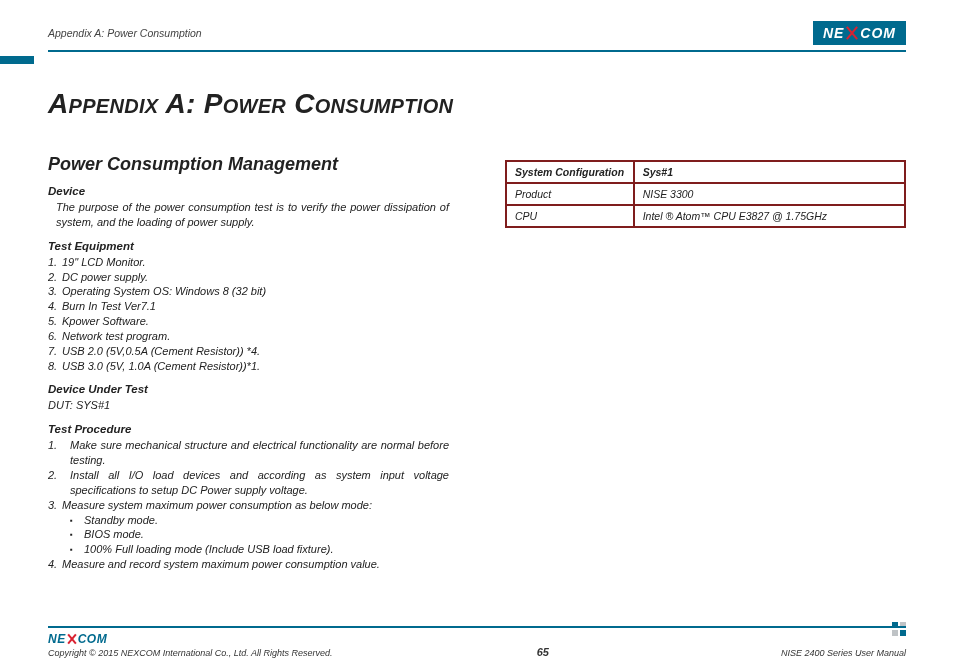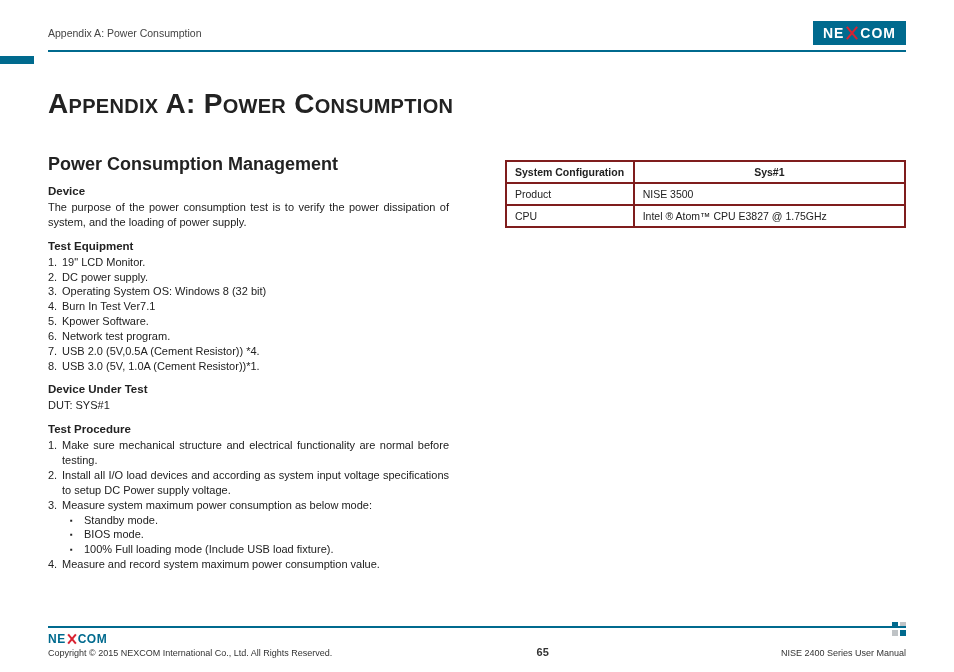--- a/index.html
+++ b/index.html
@@ -1,43 +1,43 @@
 <!DOCTYPE html>
 <html><head>
 <meta charset="utf-8">
 <style>
   * { box-sizing: border-box; margin: 0; padding: 0; }
   html, body { width: 954px; height: 672px; background: #fff; font-family: "Segoe UI", Arial, sans-serif; color: #222; }
-  .page { position: relative; width: 954px; height: 672px; padding: 20px 48px 0 48px; }
+  .page { position: relative; width: 954px; height: 672px; padding: 20px 48px 0 48px; font-style: italic; }
   .top-bar { display: flex; justify-content: space-between; align-items: center; height: 26px; }
   .top-left { font-size: 10.5px; color: #444; }
   .logo { display: flex; align-items: center; }
   .logo-box { background: #006a8e; color: #fff; font-weight: 700; font-size: 14px; letter-spacing: 1px; padding: 4px 10px 4px 10px; display: flex; align-items: center; }
   .logo-x { position: relative; display: inline-block; width: 14px; height: 14px; margin: 0 1px; }
   .logo-x::before, .logo-x::after { content:""; position:absolute; left:6px; top:-1px; width:2px; height:16px; background:#d92231; }
   .logo-x::before { transform: rotate(40deg); }
   .logo-x::after  { transform: rotate(-40deg); }
   .hr-top { height: 2px; background: #006a8e; margin-top: 4px; position: relative; }
   .hr-top::before { content:""; position:absolute; left:-48px; top:6px; width:34px; height:8px; background:#006a8e; }
   .title { font-family: "Segoe UI Semibold", Arial, sans-serif; font-weight: 600; font-size: 28px; color: #222; margin-top: 36px; font-variant: small-caps; letter-spacing: 0.3px; }
   .columns { display: flex; gap: 56px; margin-top: 34px; }
   .col { flex: 1 1 50%; min-width: 0; }
   .h2 { font-weight: 700; font-size: 18px; color: #222; margin-bottom: 10px; }
   .h3 { font-weight: 700; font-size: 11.5px; margin-top: 10px; margin-bottom: 3px; }
   .p  { font-size: 11px; line-height: 1.35; color: #222; }
-  .justify { text-align: justify; }
+  .justify { text-align: justify; margin-left: 8px; }
   ol.numlist { list-style: none; font-size: 11px; line-height: 1.35; }
   ol.numlist li { display:flex; }
   ol.numlist li .n { width: 14px; flex: 0 0 14px; }
   ol.numlist li .t { flex: 1; }
   ul.bullets { list-style: none; font-size: 11px; line-height: 1.35; margin-left: 22px; }
   ul.bullets li::before { content: "▪"; font-size: 8px; display:inline-block; width: 14px; color:#222; vertical-align: 1px; }
   table.cfg { border-collapse: collapse; width: 100%; font-size: 10.5px; margin-top: 6px; }
   table.cfg th, table.cfg td { border: 2px solid #7f1d1d; padding: 4px 8px; text-align: left; }
-  table.cfg th.sys { text-align: center; }
+  table.cfg th.sys { text-align: left; }
   .footer { position:absolute; left:48px; right:48px; bottom:14px; }
   .footer-rule { height:2px; background:#006a8e; margin-bottom:4px; }
   .footer-row { display:flex; justify-content:space-between; align-items:flex-end; font-size:9px; color:#333; }
   .footer-logo { font-weight:700; font-size:12px; color:#006a8e; letter-spacing:0.5px; display:flex; align-items:center; }
   .footer-logo .logo-x { width:10px; height:10px; }
   .footer-logo .logo-x::before, .footer-logo .logo-x::after { left:4px; top:-1px; width:2px; height:12px; }
   .page-num { font-weight:700; font-size:11px; text-align:left; flex:0 0 40px; }
   .page-marks { position:absolute; right:46px; bottom:34px; width:16px; height:16px; }
   .page-marks span { position:absolute; width:6px; height:6px; }
   .page-marks .a { left:0; top:0; background:#006a8e; }
@@ -139,21 +139,21 @@
 
     <div class="col">
       <table class="cfg">
         <tbody>
             <tr>
           <th style="width:32%"><b>System Configuration</b></th>
           <th class="sys"><b>Sys#1</b></th>
         </tr>
         <tr>
           <td>Product</td>
-          <td>NISE 3500</td>
+          <td>NISE 3300</td>
         </tr>
         <tr>
           <td>CPU</td>
           <td>Intel ® Atom™ CPU E3827 @ 1.75GHz</td>
         </tr>
       </tbody>
         </table>
     </div>
   </div>
 

